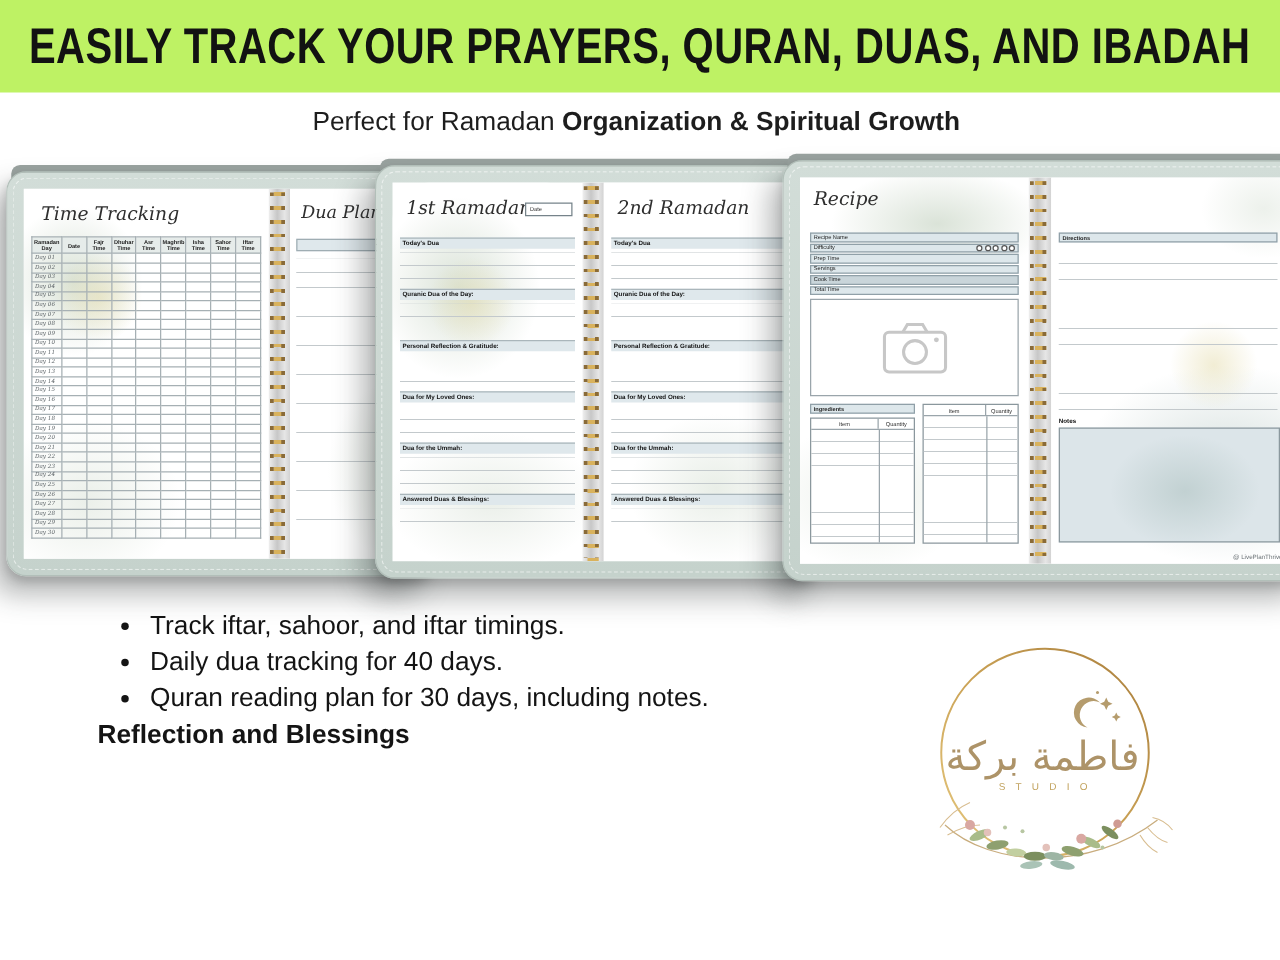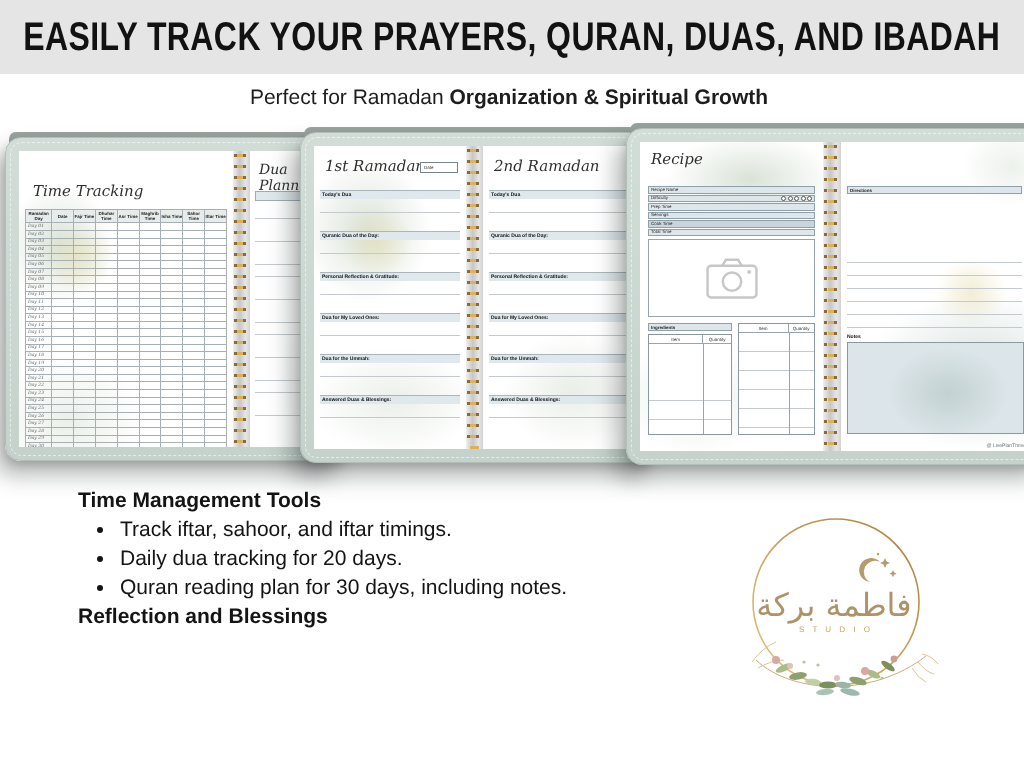--- a/index.html
+++ b/index.html
@@ -1,20 +1,20 @@
 <!DOCTYPE html>
 <html><head>
 <meta charset="utf-8">
 <style>
   * { margin:0; padding:0; box-sizing:border-box; }
   html,body { width:1024px; height:768px; background:#ffffff; overflow:hidden;
               font-family:"Liberation Sans", sans-serif; text-rendering:geometricPrecision; }
 
   
-  .banner { position:absolute; left:0; top:0; width:1024px; height:74px; background:#e5e5e5;
+  .banner { position:absolute; left:0; top:0; width:1024px; height:74px; background:#bef264;
             display:flex; align-items:center; justify-content:center; }
   .banner h1 { font-size:40px; font-weight:bold; color:#121212; letter-spacing:.5px;
                transform:scaleX(.8); transform-origin:center; white-space:nowrap; }
   .subtitle { position:absolute; left:0; top:86px; width:1018px; text-align:center;
               font-size:21px; color:#1d1d1d; }
   .subtitle b { font-weight:bold; }
 
   
   .planner { position:absolute; }
   #p1 { left:5px;  top:137px; width:343px; height:324px; z-index:1; }
@@ -41,21 +41,21 @@
   
   .spiral { width:17px; flex:0 0 auto; position:relative;
     background:
       repeating-linear-gradient(180deg,#8a6b38 0 3px, transparent 3px 11px) 1px 3px / 3px calc(100% - 6px) no-repeat,
       repeating-linear-gradient(180deg,#8a6b38 0 3px, transparent 3px 11px) calc(100% - 4px) 3px / 3px calc(100% - 6px) no-repeat,
       repeating-linear-gradient(180deg, transparent 0 3px, #d9b25c 3px 6px, transparent 6px 11px) center 0 / 9px 100% no-repeat,
       linear-gradient(90deg,#efefef,#c7c7c7 40%,#e6e6e6 75%,#d2d2d2); }
   #p3 .spiral { width:18px; }
 
   
-  .p1-left { width:214px;margin-top:20px; }
+  .p1-left { width:196px; }
   .p1-right { flex:1; }
   .tt-title { position:absolute; left:14px; top:11px; font-size:15px; }
   .tt-wrap { position:absolute; left:6px; right:6px; top:38px; bottom:16px; }
   table.tt { width:100%; height:100%; border-collapse:collapse; table-layout:fixed;
              border:1px solid #8a979d; }
   table.tt th { background:#e6ecea; font-size:4.5px; font-weight:bold; color:#222;
                 line-height:1.15; padding:1px 0; }
   table.tt th, table.tt td { border:0.5px solid #a6b0b4; }
   table.tt td.day { font-family:"DejaVu Serif", serif; font-style:italic; font-size:4.5px;
                     color:#5d6468; padding-left:2px; }
@@ -674,26 +674,25 @@
       <div class="tab">How to use</div>
       <div class="tab">Eid check list</div>
       <div class="tab">30 Days Planning</div>
       <div class="tab">Timings &amp; Dua</div>
       <div class="tab">Quran Reading</div>
       <div class="tab">Recipe Log</div>
     </div>
 </div>
 
 <div class="features">
-  <h3>Time Management Tools</h3>
   <ul>
       <li>Track iftar, sahoor, and iftar timings.</li>
     </ul>
   <ul>
-      <li>Daily dua tracking for 20 days.</li>
+      <li>Daily dua tracking for 40 days.</li>
       <li>Quran reading plan for 30 days, including notes.</li>
     </ul>
   <h3>Reflection and Blessings</h3>
 </div>
 
 <div class="logo">
   <svg width="200" height="232" viewBox="0 0 200 232">
     <defs>
       <linearGradient id="gold" x1="0" y1="1" x2="1" y2="0">
         <stop offset="0" stop-color="#e6c87e"></stop>

